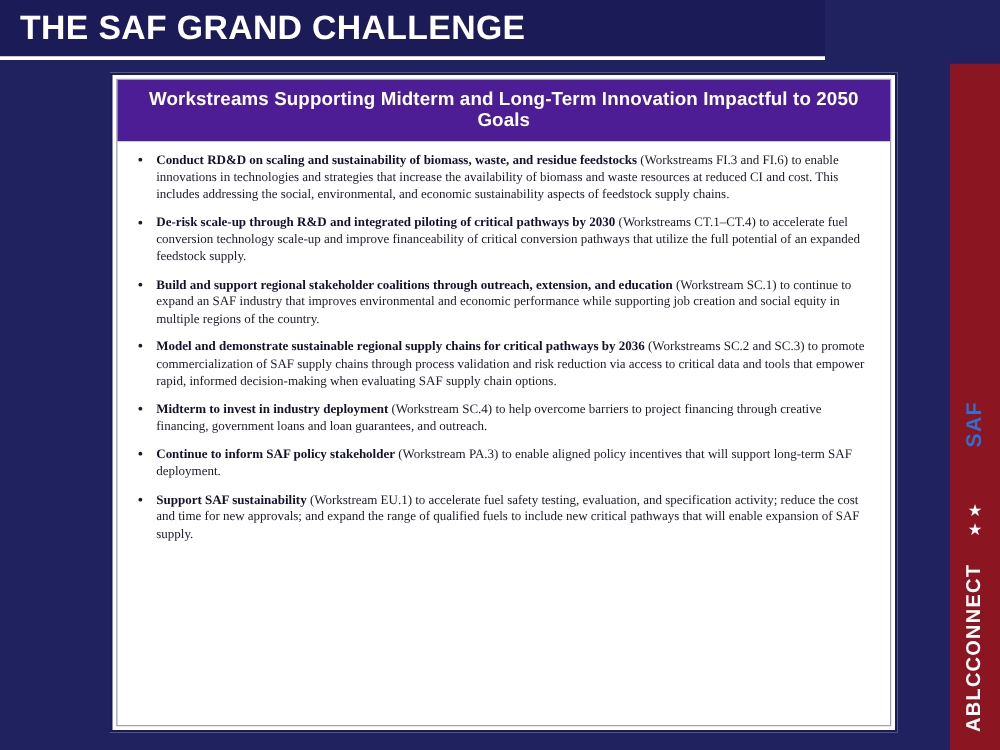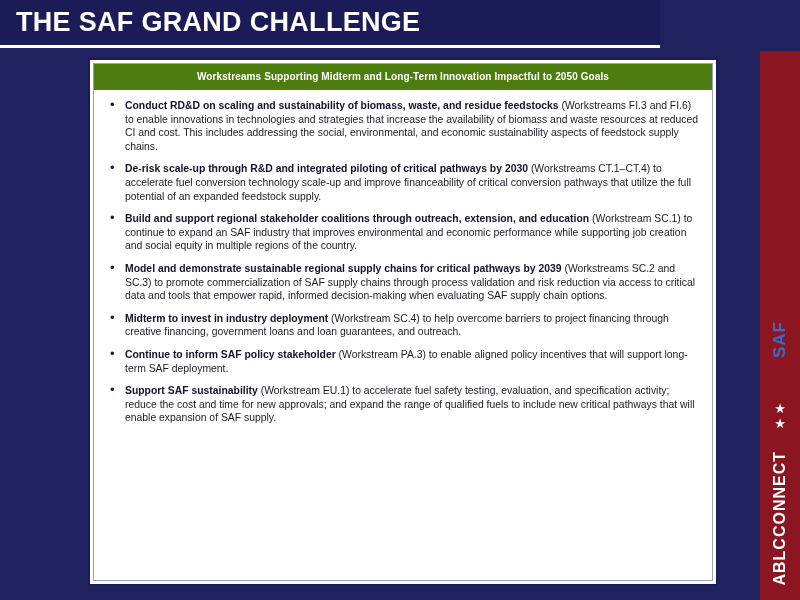--- a/index.html
+++ b/index.html
@@ -98,41 +98,42 @@
     padding: 3px;
   }
   .card-inner {
     width: 100%;
     height: 100%;
     border: 1px solid #9aa0c7;
     box-sizing: border-box;
     background: #ffffff;
   }
   .card-header {
-    background: #4d7c0f;
+    background: #4c1d95;
     color: #ffffff;
-    font-size: 10px;
+    font-size: 15px;
     font-weight: bold;
     padding: 7px 10px 8px 10px;
     text-align: center;
     letter-spacing: 0.1px;
   }
   .bullets {
     list-style: none;
     margin: 0;
     padding: 9px 14px 0 14px;
   }
   .bullets li {
     position: relative;
     padding-left: 17px;
     margin-bottom: 9px;
     font-size: 10.4px;
     line-height: 13.6px;
     color: #1a1a28;
     text-align: left;
+    font-family: Liberation Serif, serif;
   }
   .bullets li:before {
     content: "\2022";
     position: absolute;
     left: 2px;
     top: -1px;
     font-size: 13px;
     color: #1a1a28;
   }
   .bullets b {
@@ -155,21 +156,21 @@
     <div class="rail-text"><span class="rail-abl">ABLC</span><span class="rail-connect">CONNECT</span></div>
   </div>
 
   <div class="card-wrap">
     <div class="card-inner">
       <div class="card-header">Workstreams Supporting Midterm and Long-Term Innovation Impactful to 2050 Goals</div>
       <ul class="bullets">
         <li><b>Conduct RD&amp;D on scaling and sustainability of biomass, waste, and residue feedstocks</b><span> (Workstreams FI.3 and FI.6) to enable innovations in technologies and strategies that increase the availability of biomass and waste resources at reduced CI and cost. This includes addressing the social, environmental, and economic sustainability aspects of feedstock supply chains.</span></li>
         <li><b>De-risk scale-up through R&amp;D and integrated piloting of critical pathways by 2030</b><span> (Workstreams CT.1–CT.4) to accelerate fuel conversion technology scale-up and improve financeability of critical conversion pathways that utilize the full potential of an expanded feedstock supply.</span></li>
         <li><b>Build and support regional stakeholder coalitions through outreach, extension, and education</b><span> (Workstream SC.1) to continue to expand an SAF industry that improves environmental and economic performance while supporting job creation and social equity in multiple regions of the country.</span></li>
-        <li><b>Model and demonstrate sustainable regional supply chains for critical pathways by 2039</b><span> (Workstreams SC.2 and SC.3) to promote commercialization of SAF supply chains through process validation and risk reduction via access to critical data and tools that empower rapid, informed decision-making when evaluating SAF supply chain options.</span></li>
+        <li><b>Model and demonstrate sustainable regional supply chains for critical pathways by 2036</b><span> (Workstreams SC.2 and SC.3) to promote commercialization of SAF supply chains through process validation and risk reduction via access to critical data and tools that empower rapid, informed decision-making when evaluating SAF supply chain options.</span></li>
         <li><b>Midterm to invest in industry deployment</b><span> (Workstream SC.4) to help overcome barriers to project financing through creative financing, government loans and loan guarantees, and outreach.</span></li>
         <li><b>Continue to inform SAF policy stakeholder</b><span> (Workstream PA.3) to enable aligned policy incentives that will support long-term SAF deployment.</span></li>
         <li><b>Support SAF sustainability</b><span> (Workstream EU.1) to accelerate fuel safety testing, evaluation, and specification activity; reduce the cost and time for new approvals; and expand the range of qualified fuels to include new critical pathways that will enable expansion of SAF supply.</span></li>
       </ul>
     </div>
   </div>
 
 </div>
 
 </body></html>

